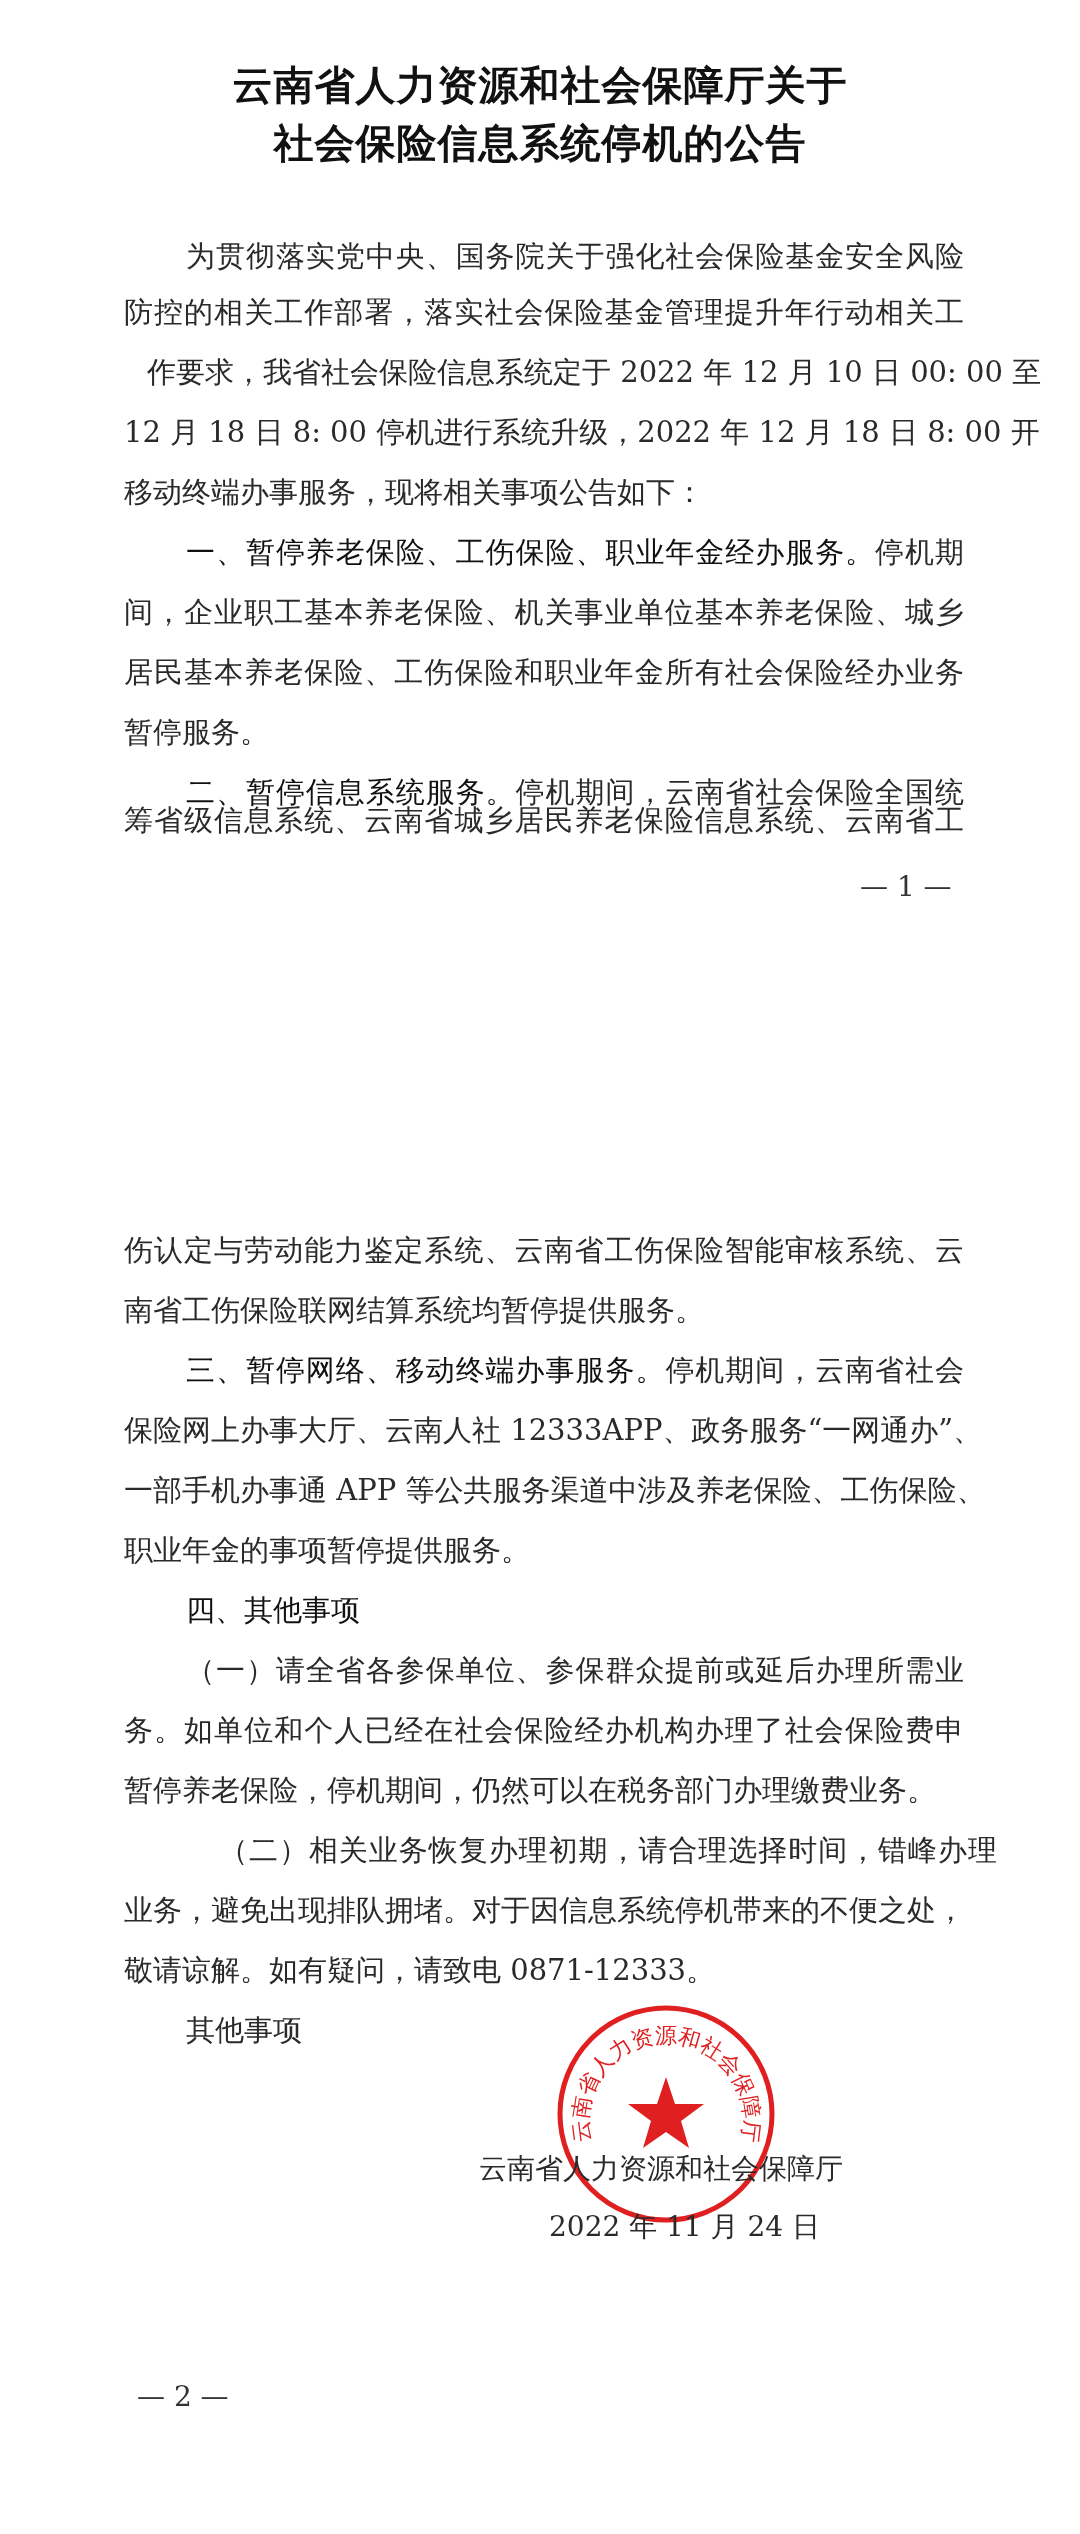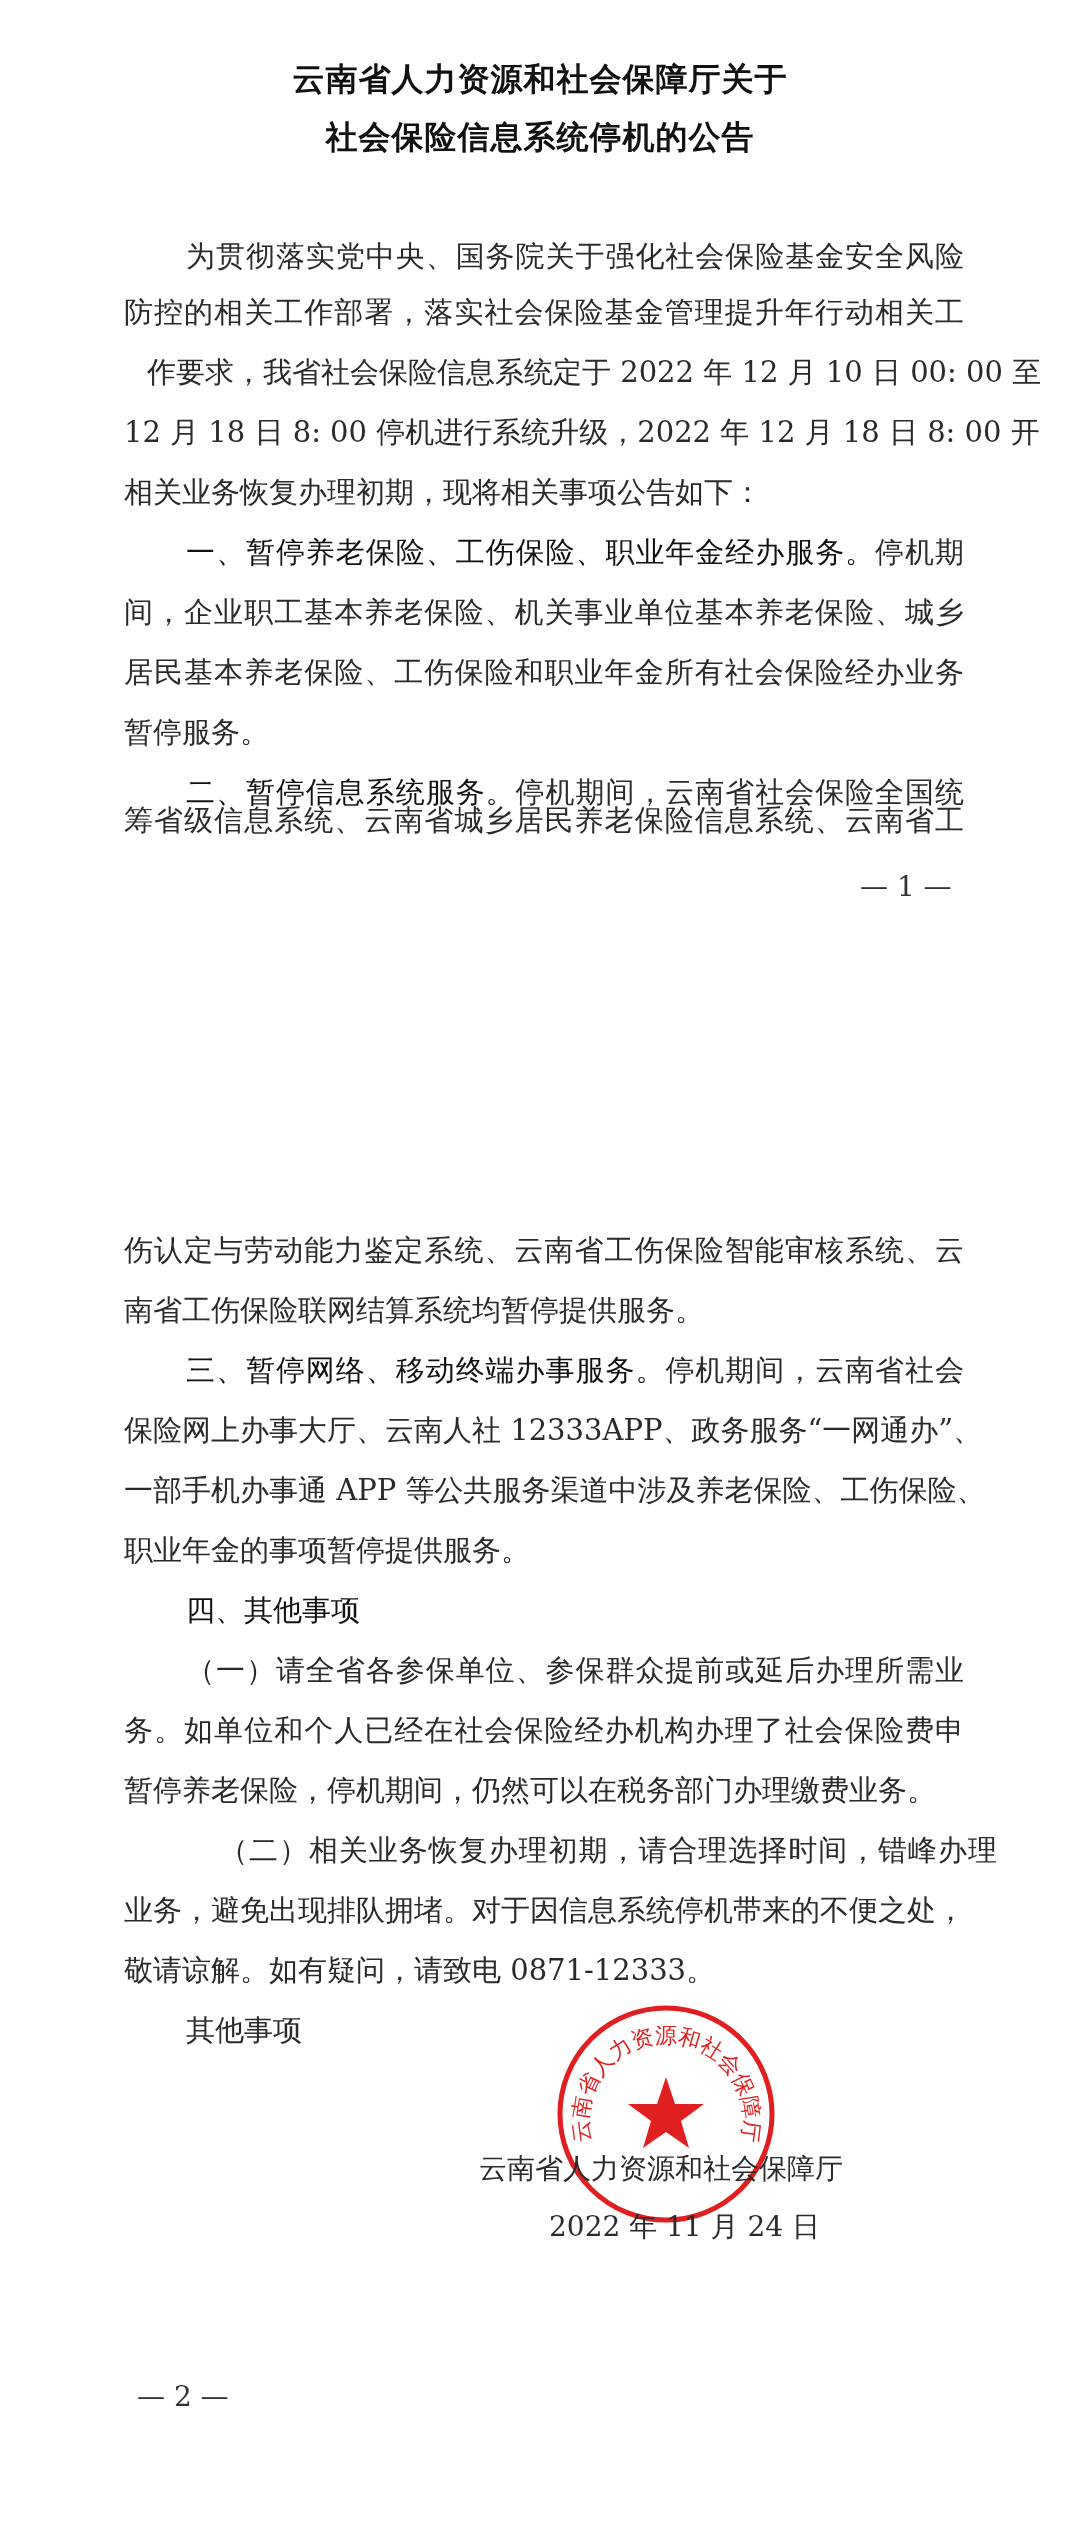--- a/index.html
+++ b/index.html
@@ -3,21 +3,21 @@
 <meta charset="utf-8">
 <style>
   html, body { margin: 0; padding: 0; background: #ffffff; }
   body {
     width: 1080px; height: 2534px; position: relative; overflow: hidden;
     font-family: "DejaVu Serif", "Liberation Serif", serif; color: #222;
   }
   .title {
     position: absolute; left: 0; width: 1080px; text-align: center;
     font-family: "DejaVu Sans", "Liberation Sans", sans-serif;
-    font-weight: bold; font-size: 32px; color: #111; letter-spacing: 1px;
+    font-weight: bold; font-size: 40px; color: #111; letter-spacing: 1px;
   }
   .line {
     position: absolute; left: 124px; width: 840px; font-size: 29px;
     line-height: 40px; white-space: nowrap; color: #2a2a2a;
     text-align: justify; text-align-last: justify;
   }
   .line.indent { left: 186px; width: 778px; }
   .line.last { text-align-last: left; }
   .b { font-family: "DejaVu Sans", "Liberation Sans", sans-serif; font-weight: normal; color: #111; }
   .pageno { position: absolute; font-size: 28px; color: #333; }
@@ -28,21 +28,21 @@
 <body>
 
 <div>
   <div class="title" style="top:58px;">云南省人力资源和社会保障厅关于</div>
   <div class="title" style="top:116px;">社会保险信息系统停机的公告</div>
 
   <div class="line indent" style="top:236px;">为贯彻落实党中央、国务院关于强化社会保险基金安全风险</div>
   <div class="line" style="top:292px;">防控的相关工作部署，落实社会保险基金管理提升年行动相关工</div>
   <div class="line" style="top:352px;margin-left:23px;">作要求，我省社会保险信息系统定于 2022 年 12 月 10 日 00: 00 至</div>
   <div class="line" style="top:412px;">12 月 18 日 8: 00 停机进行系统升级，2022 年 12 月 18 日 8: 00 开</div>
-  <div class="line last" style="top:472px;">相关业务恢复办理初期，现将相关事项公告如下：</div>
+  <div class="line last" style="top:472px;">移动终端办事服务，现将相关事项公告如下：</div>
 
   <div class="line indent" style="top:532px;">
     <span class="b">一、暂停养老保险、工伤保险、职业年金经办服务。</span><span>停机期</span>
   </div>
   <div class="line" style="top:592px;">间，企业职工基本养老保险、机关事业单位基本养老保险、城乡</div>
   <div class="line" style="top:652px;">居民基本养老保险、工伤保险和职业年金所有社会保险经办业务</div>
   <div class="line last" style="top:712px;">暂停服务。</div>
 
   <div class="line indent" style="top:742px; margin-top:30px;">
     <span class="b">二、暂停信息系统服务。</span><span>停机期间，云南省社会保险全国统</span>

